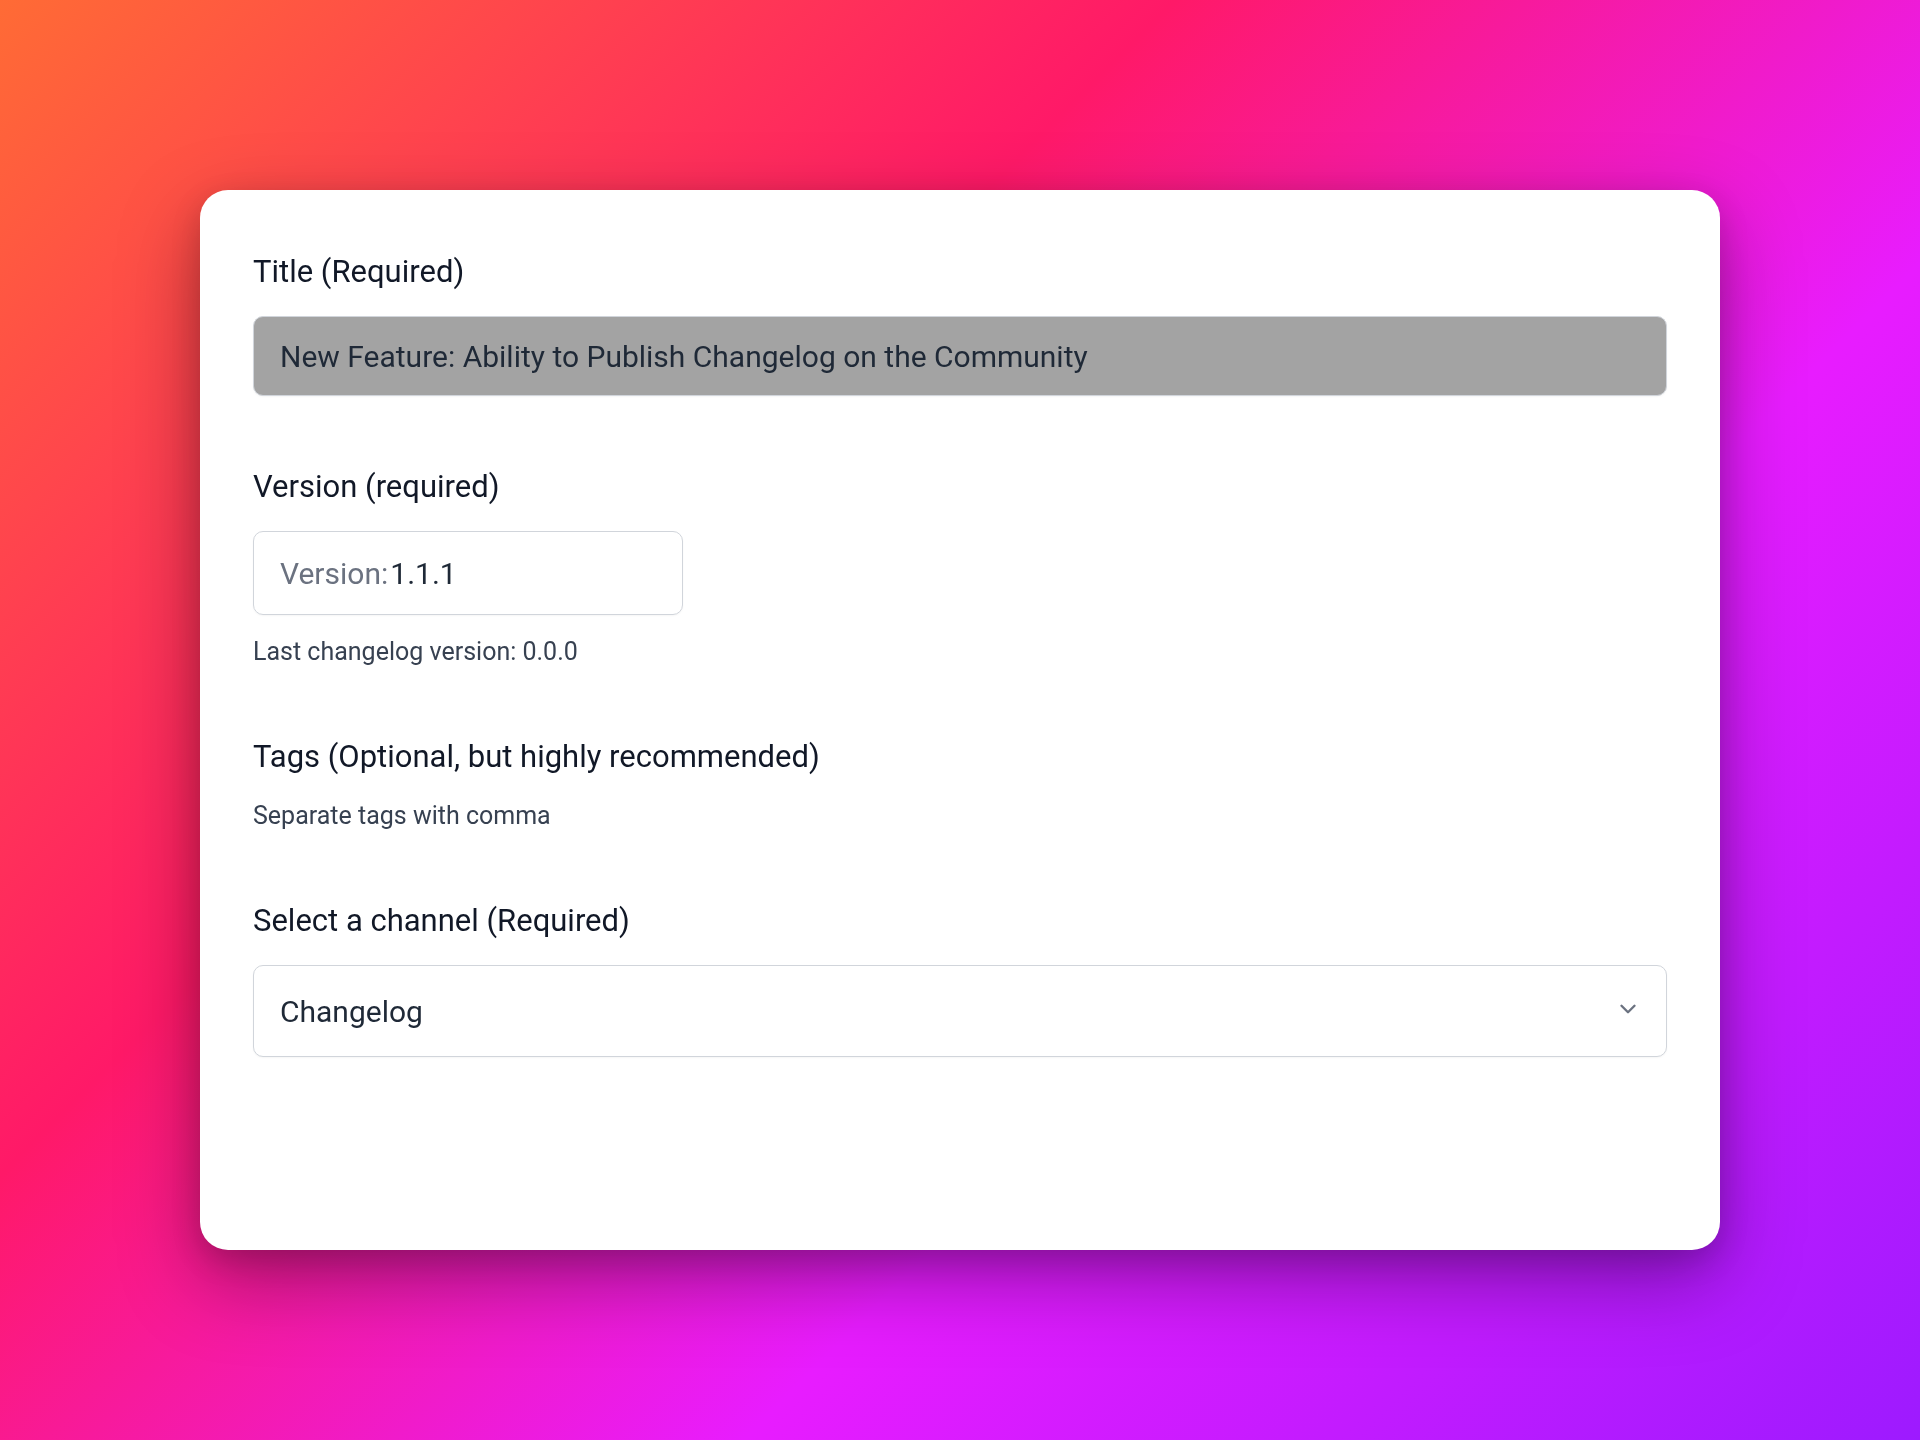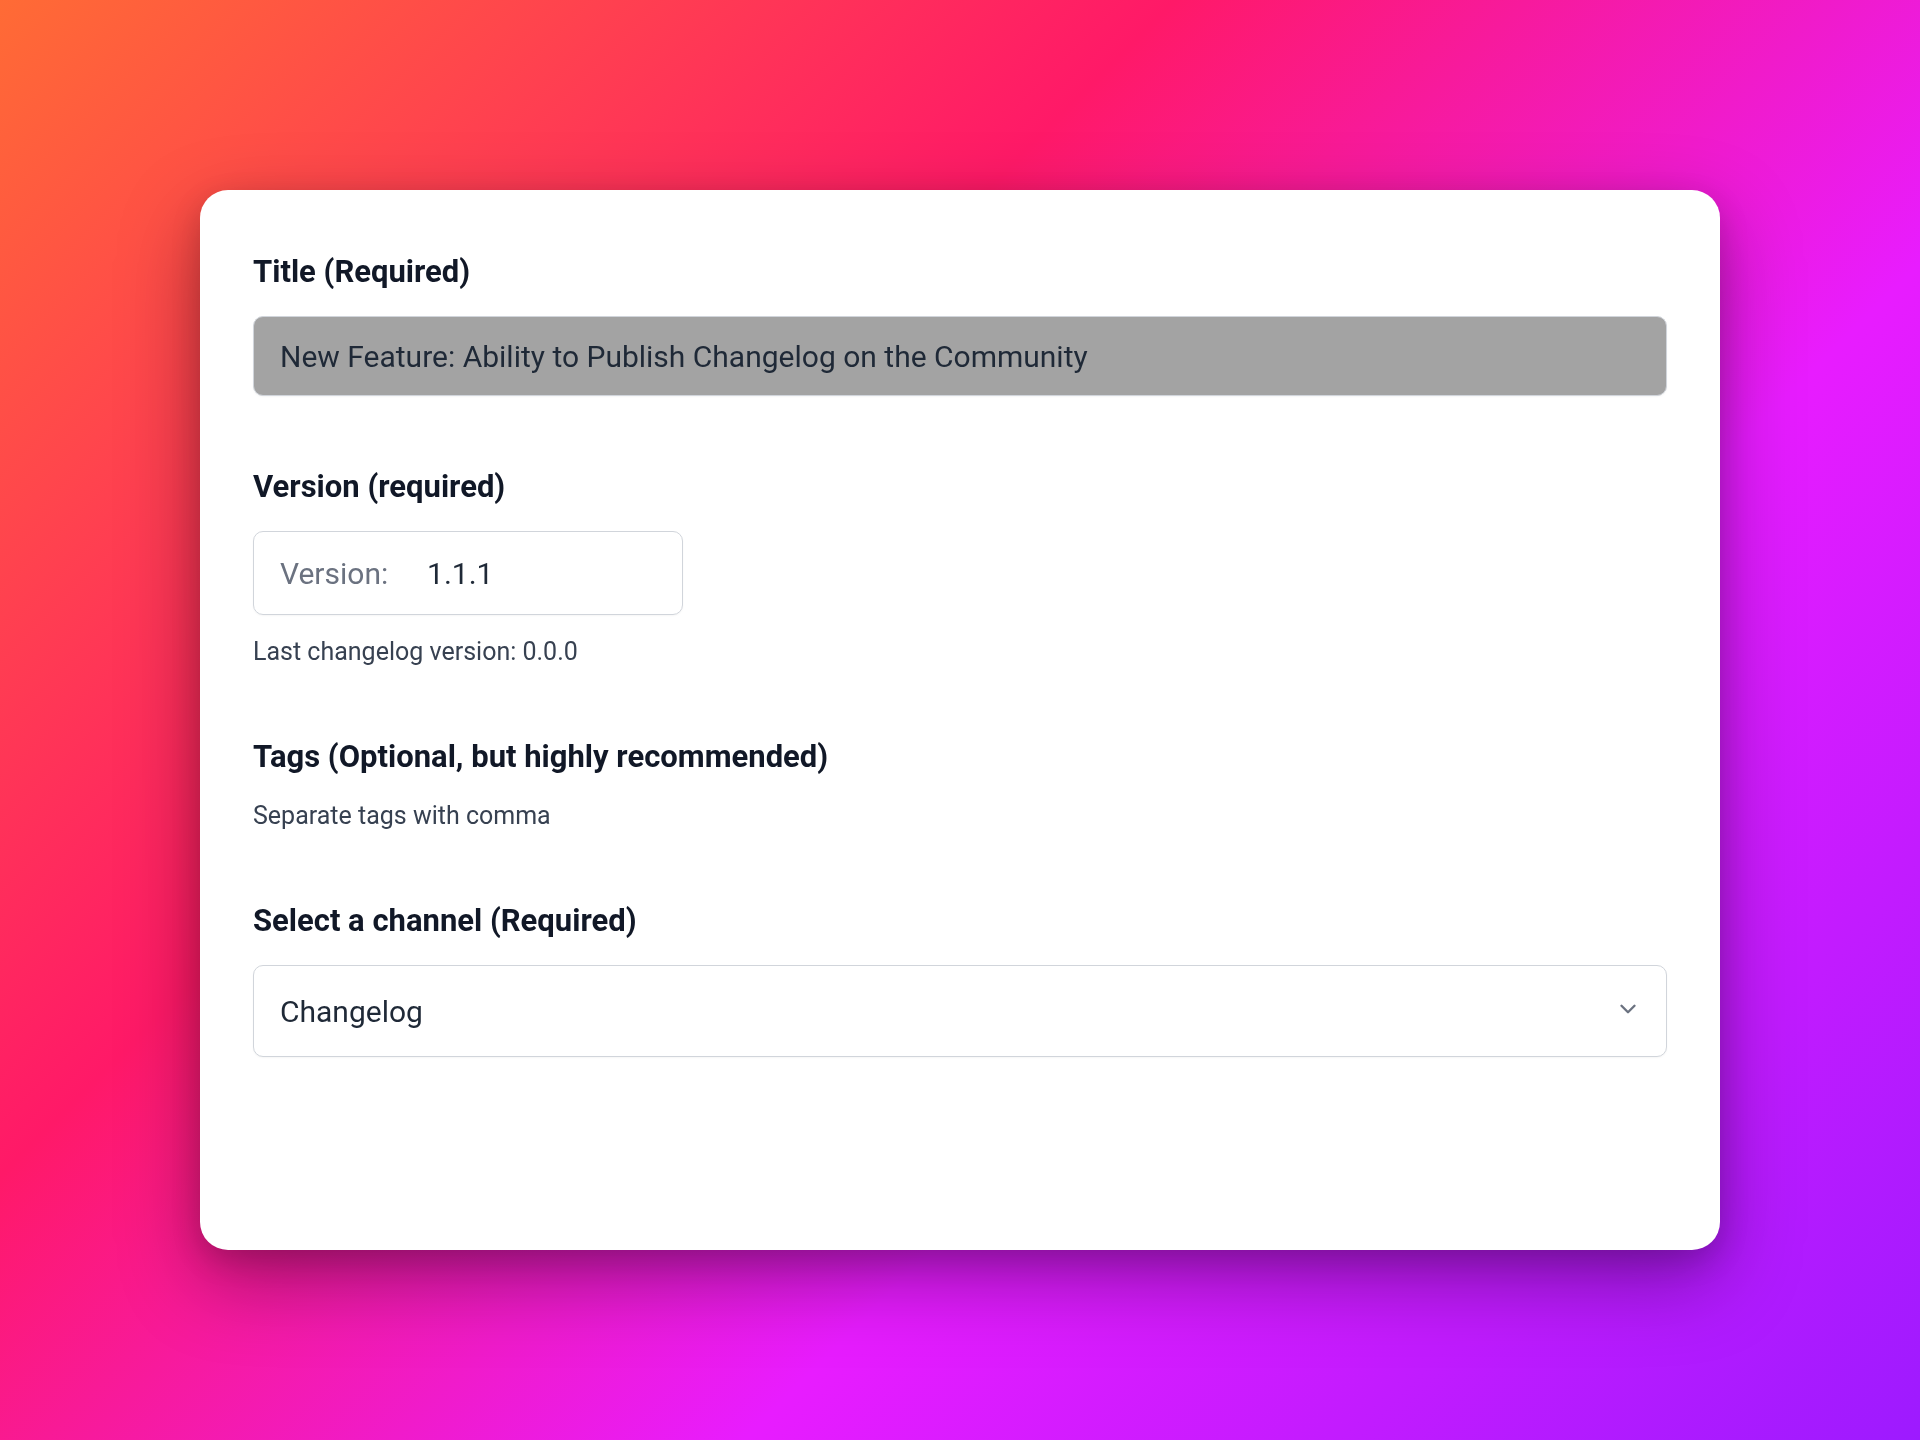--- a/index.html
+++ b/index.html
@@ -29,21 +29,21 @@
       position: relative;
     }
     .form-group {
       margin-bottom: 72px;
     }
     .form-group:last-child {
       margin-bottom: 0;
     }
     .label {
       font-size: 31px;
-      font-weight: 700;
+      font-weight: 400;
       color: #111827;
       margin-bottom: 26px;
       display: block;
     }
     .text-input {
       width: 100%;
       height: 80px;
       border: 1.5px solid #d1d5db;
       border-radius: 10px;
       padding: 0 26px;
@@ -70,21 +70,20 @@
       color: #6b7280;
     }
     .version-input {
       font-size: 30px;
       color: #1f2937;
       border: none;
       outline: none;
       font-family: inherit;
       background: transparent;
       width: 140px;
-      text-align: center;
     }
     .helper-text {
       font-size: 25px;
       color: #374151;
       margin-top: 22px;
     }
     .select-wrapper {
       position: relative;
       width: 100%;
     }

